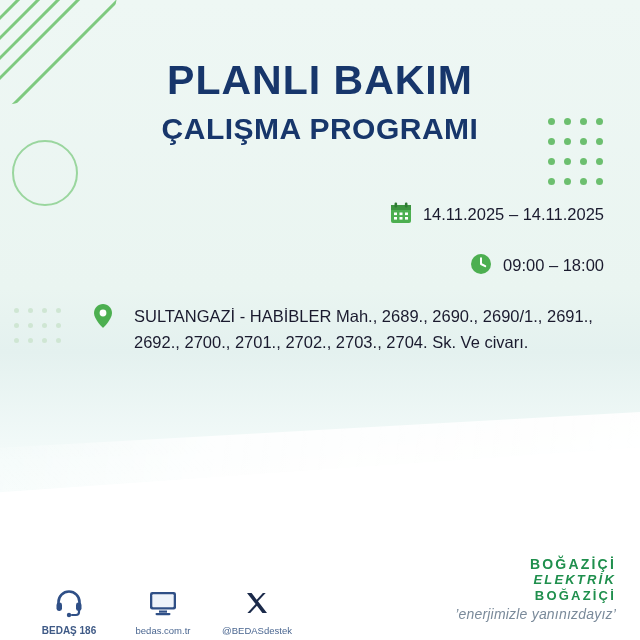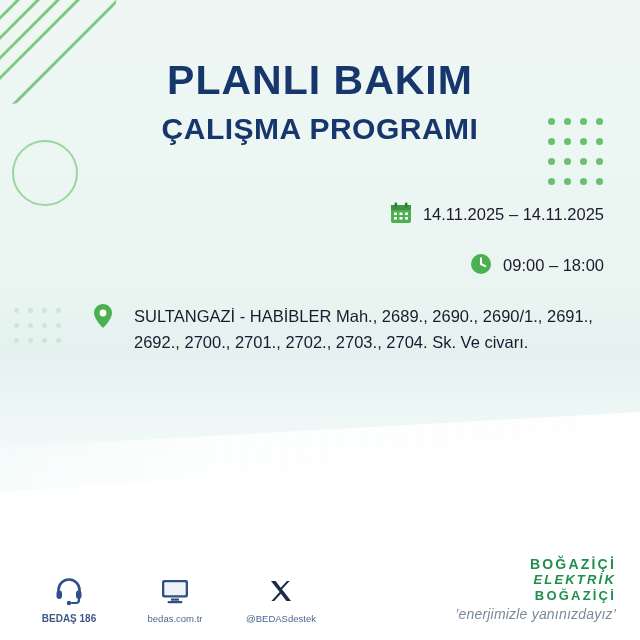--- a/index.html
+++ b/index.html
@@ -120,24 +120,24 @@
   .row.addr .txt { max-width: 470px; margin-left: 8px; }
 
   
   .footer {
     position: absolute;
     left: 0; right: 0; bottom: 0;
     height: 92px;
   }
   .footer-items {
     position: absolute;
-    left: 30px; bottom: 16px;
+    left: 30px; bottom: 4px;
     display: flex;
     align-items: center;
-    gap: 28px;
+    gap: 16px;
   }
   .fitem { width: 78px; text-align: center; }
   .fitem .fi-ico { height: 34px; display: flex; align-items: center; justify-content: center; }
   .fitem .fi-lb {
     margin-top: 5px;
     font-size: 10px;
     color: #3f5a86;
     font-weight: bold;
     white-space: nowrap;
   }

